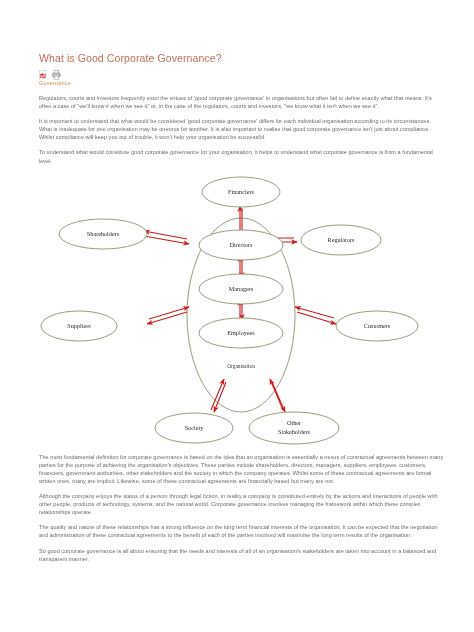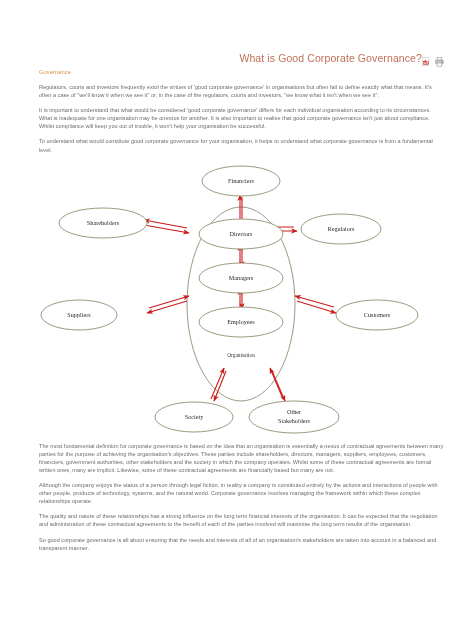--- a/index.html
+++ b/index.html
@@ -20,21 +20,22 @@
     left: 0; top: 0;
     width: 474px;
     height: 632px;
     background: #ffffff;
     box-sizing: border-box;
     padding: 52px 30px 20px 39px;
   }
   .header-row {
     display: flex;
     align-items: flex-start;
-    justify-content: flex-end;
+    justify-content: flex-start;
+    flex-direction: column;
   }
   .page-title {
     font-size: 10.5px;
     color: #c0705a;
     font-family: "Liberation Sans", sans-serif;
     font-weight: normal;
     letter-spacing: 0.1px;
     margin: 0;
     line-height: 13px;
   }

